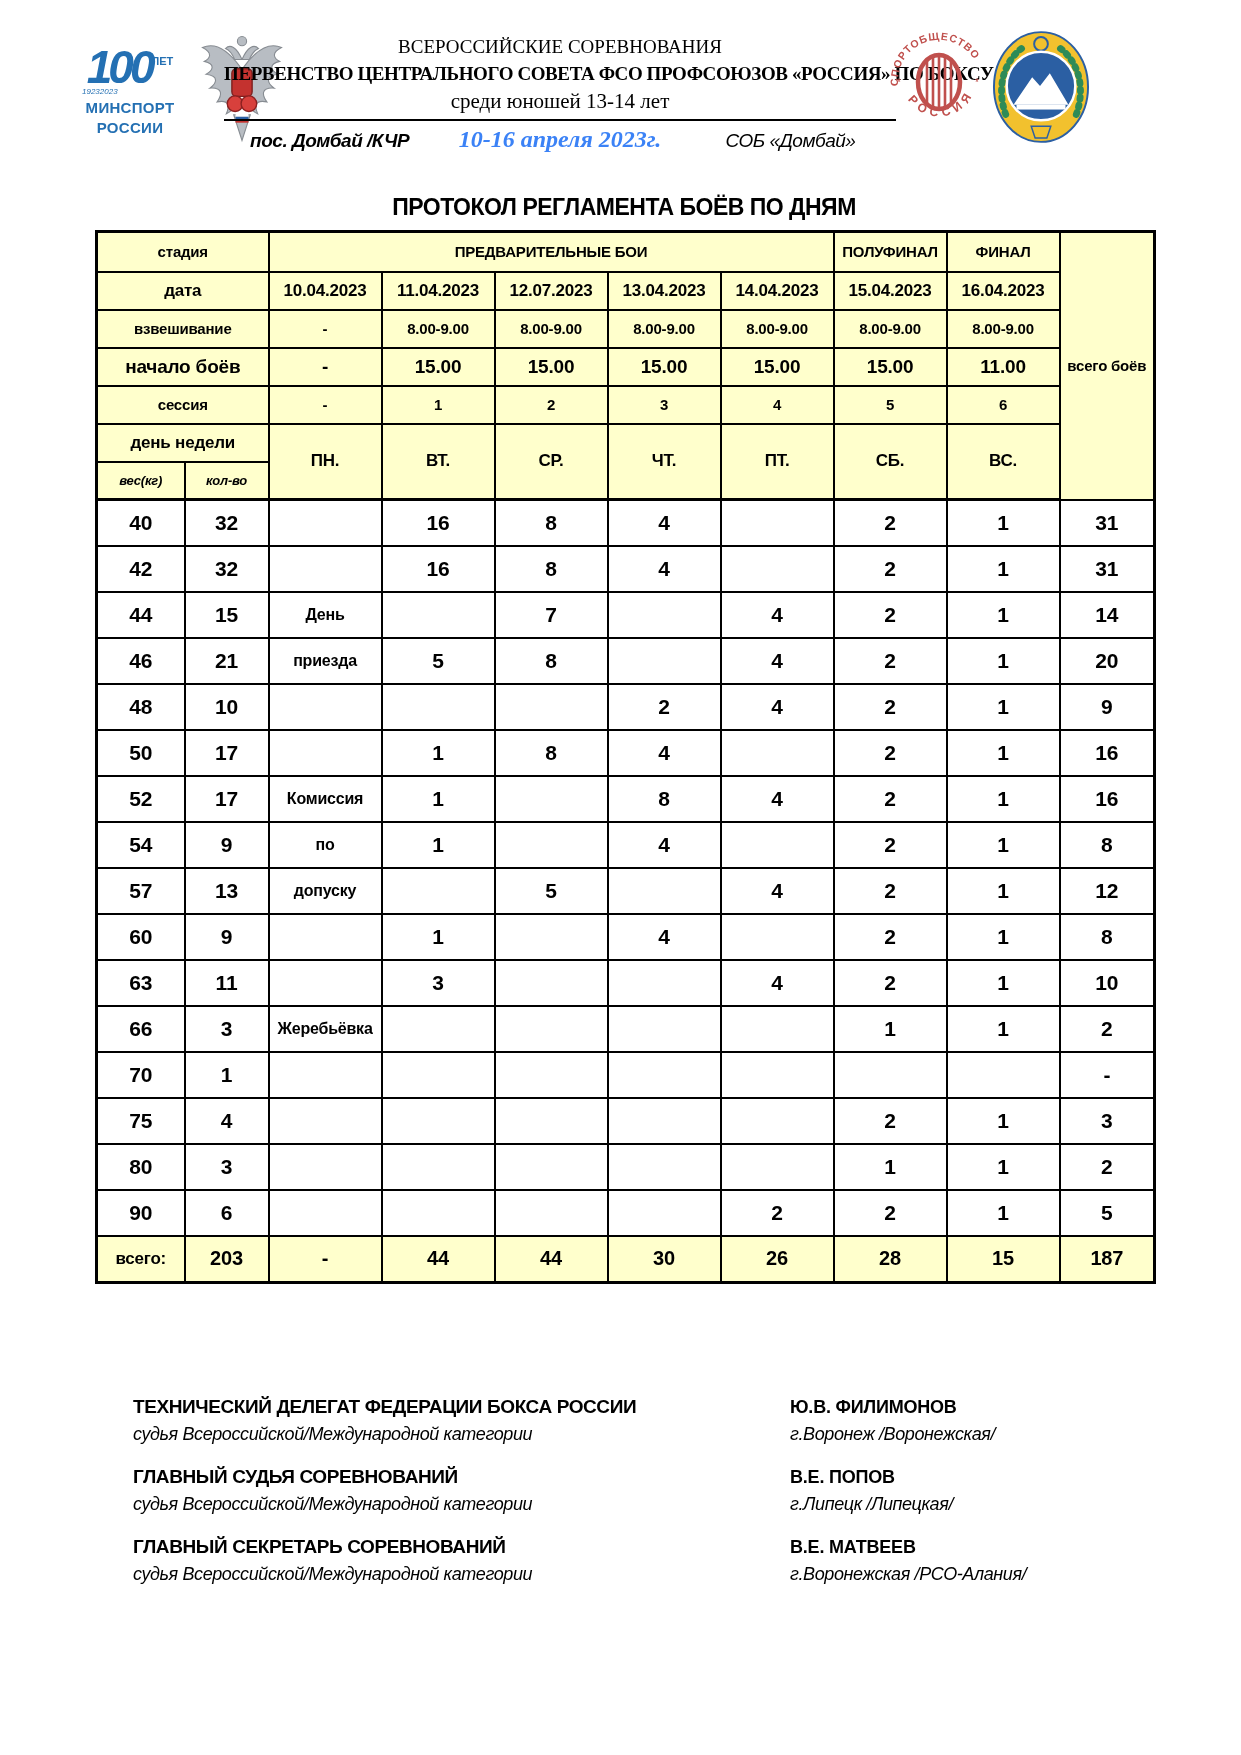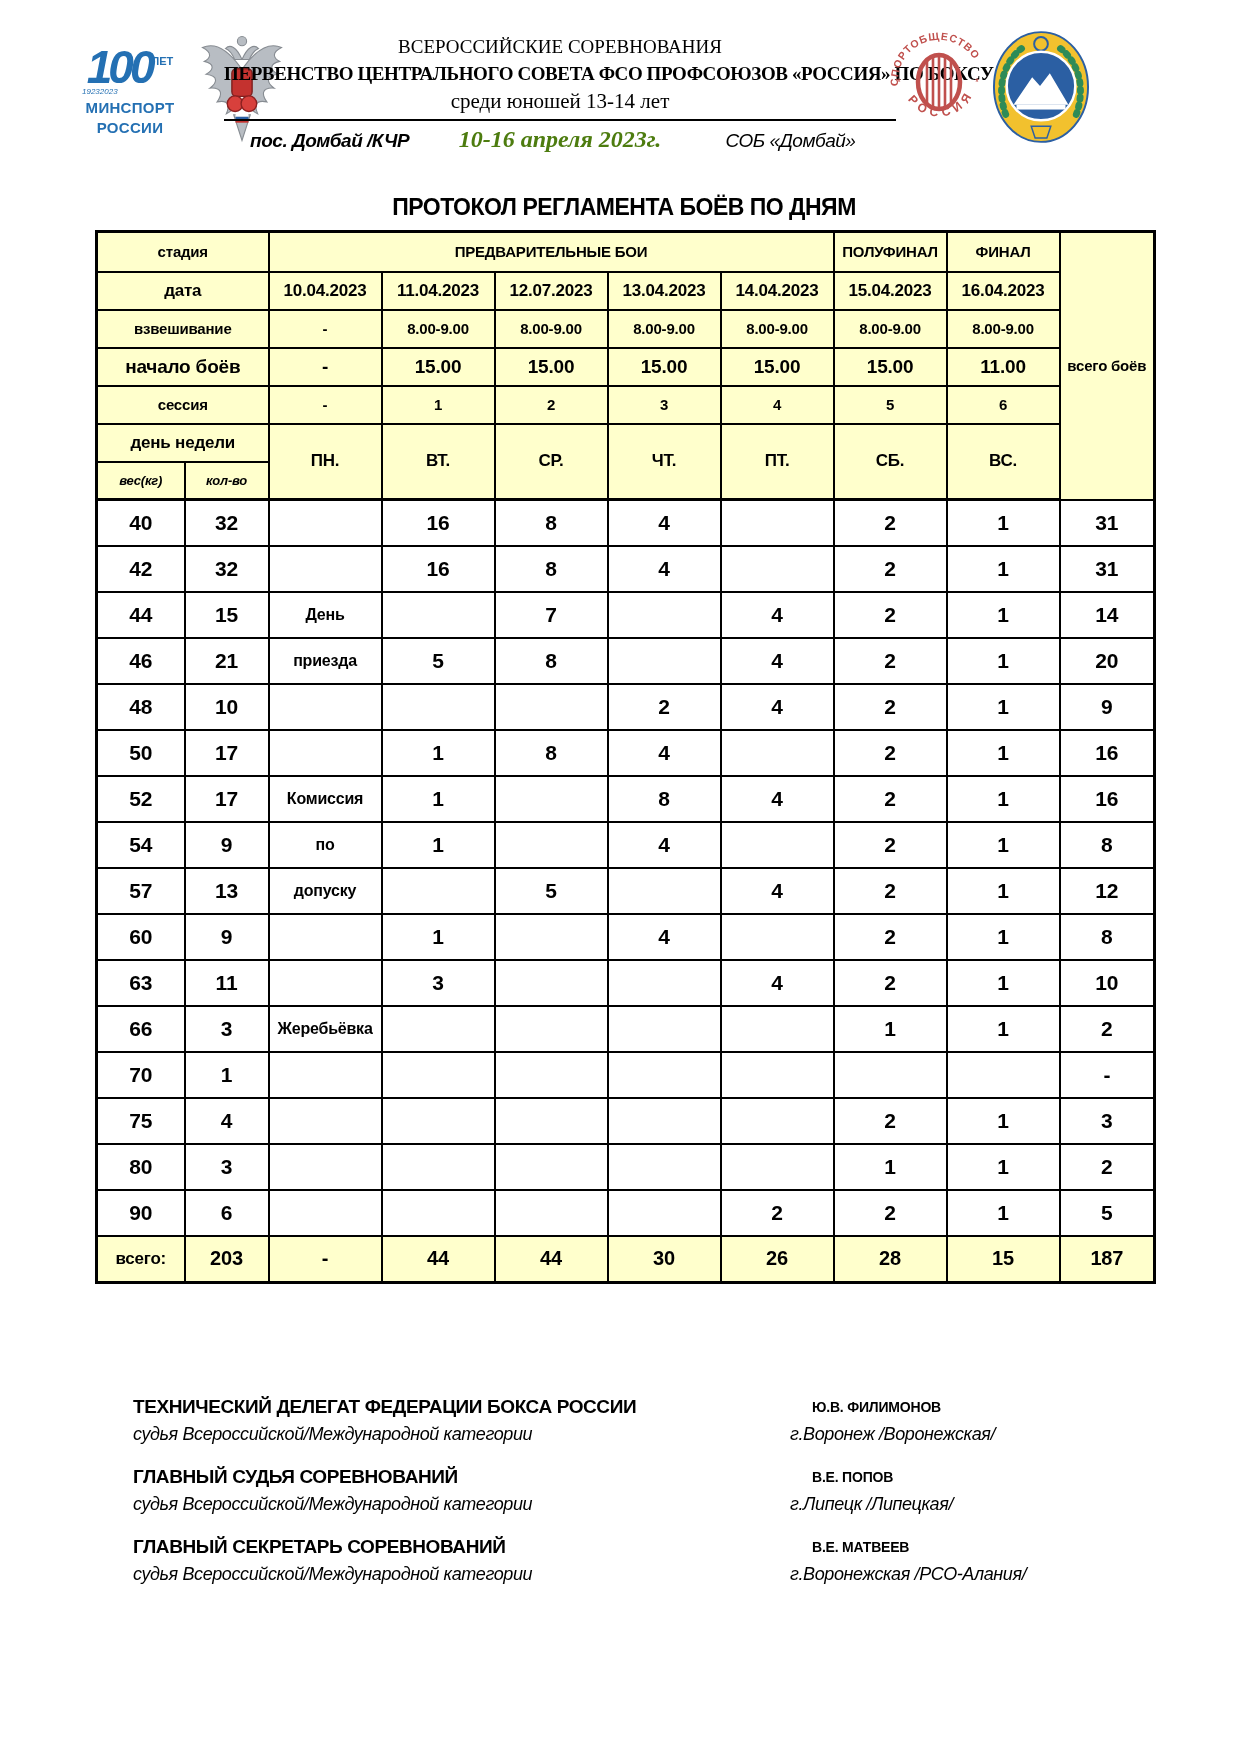--- a/index.html
+++ b/index.html
@@ -24,21 +24,21 @@
 
   .center-head { position:absolute; left:224px; top:36px; width:672px; text-align:center; }
   .ch1 { font-family:"Liberation Serif","DejaVu Serif",serif; font-weight:normal; font-size:19px; }
   .ch2 { font-family:"Liberation Serif","DejaVu Serif",serif; font-weight:bold; font-size:19px;
          margin-top:5px; white-space:nowrap; letter-spacing:-0.4px; }
   .ch3 { font-family:"Liberation Serif","DejaVu Serif",serif; font-size:21px; margin-top:4px; }
   .ch-rule { border-top:2px solid #000; margin-top:5px; }
   .place-row { display:flex; align-items:baseline; margin-top:5px; }
   .pl-place { flex:1.1; font-size:19px; font-weight:bold; font-style:italic; letter-spacing:-0.5px; }
   .pl-dates { flex:1.3; font-family:"Liberation Serif","DejaVu Serif",serif; font-size:24px;
-              font-weight:bold; font-style:italic; color:#4d7c0f; }
+              font-weight:bold; font-style:italic; color:#3b82f6; }
   .pl-venue { flex:1.1; font-size:19px; font-style:italic; letter-spacing:-0.5px; }
 
   
   .table-wrap { position:absolute; left:95px; top:194px; width:1058px; }
   .table-title { text-align:center; font-size:23px; font-weight:bold; letter-spacing:-0.5px;
                  margin-bottom:9px; }
   table.sched { border-collapse:collapse; table-layout:fixed; width:1058px;
                 border:3px solid #000; }
   table.sched td { border:2px solid #000; text-align:center; vertical-align:middle;
                    overflow:hidden; padding:0 2px; letter-spacing:-0.2px; }
@@ -65,21 +65,21 @@
   tfoot td { background:#FFFFCC; font-weight:bold; border-top:3px solid #000; }
   td.f-lab { font-size:17px; }
   td.f-num { font-size:20px; }
 
   
   .sigs { position:absolute; left:133px; top:1396px; width:1000px; }
   .sig-block { position:relative; height:70px; }
   .sig-role { font-size:19px; font-weight:bold; letter-spacing:-0.4px; line-height:22px; }
   .sig-cat  { font-size:18px; font-style:italic; letter-spacing:-0.4px; margin-top:6px; }
   .sig-right { position:absolute; left:657px; top:0; }
-  .sig-name { font-size:14px; font-weight:bold; letter-spacing:-0.2px; line-height:22px;margin-left:22px; }
+  .sig-name { font-size:18px; font-weight:bold; letter-spacing:-0.2px; line-height:22px; }
   .sig-city { font-size:18px; font-style:italic; letter-spacing:-0.4px; margin-top:6px; }
 </style>
 </head>
 <body>
 
 <div class="page">
 
   <div class="minsport-logo">
     <div class="m100"><span>100</span><span class="let">ЛЕТ</span></div>
     <div class="m-years">

